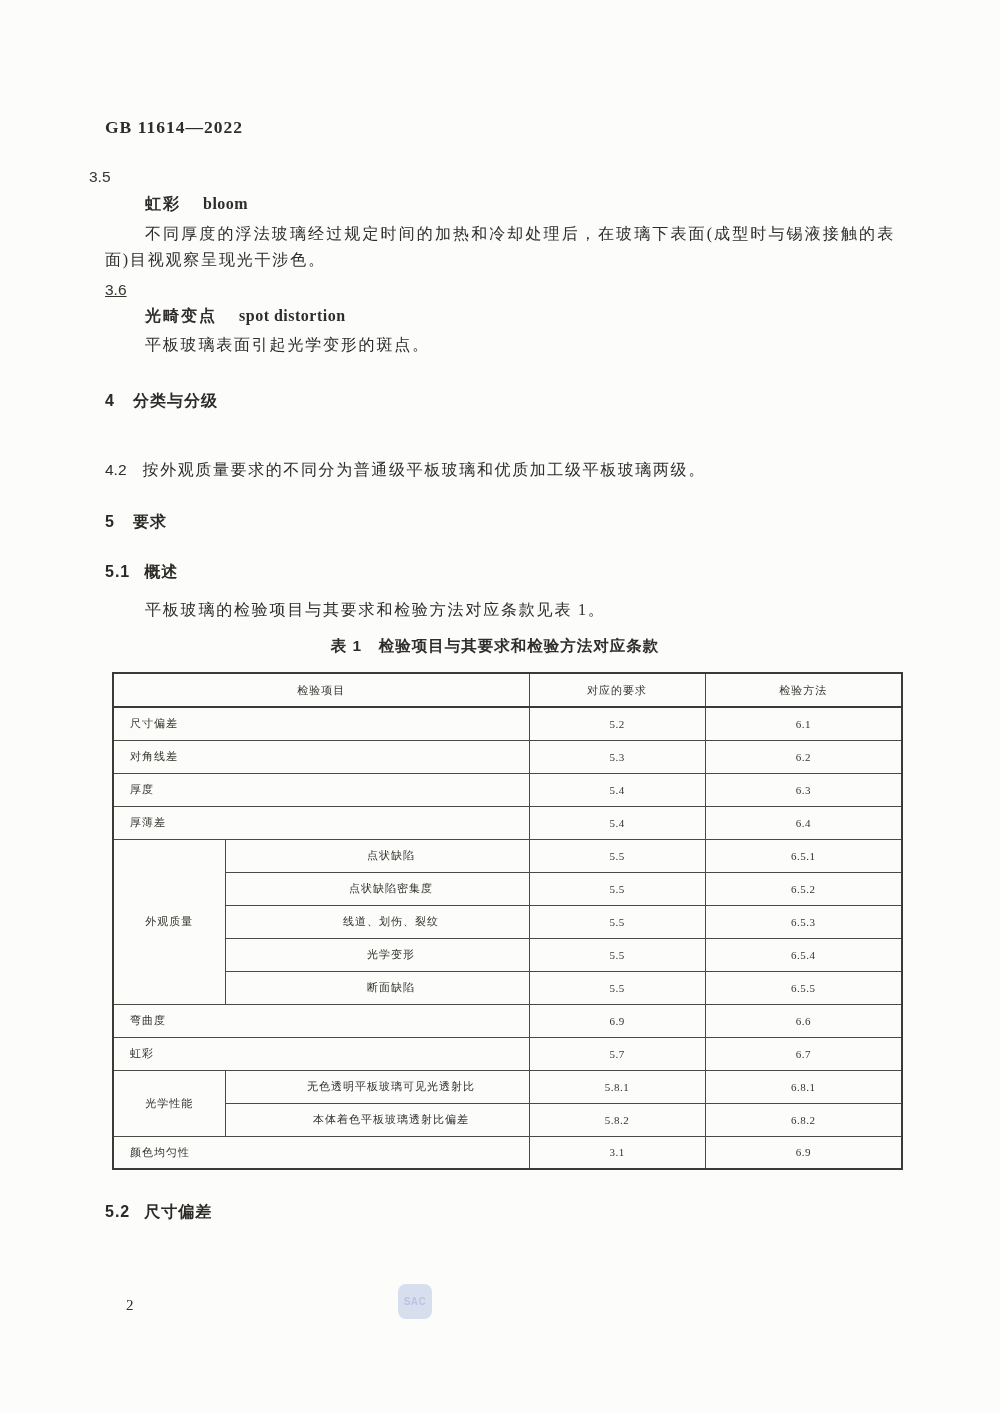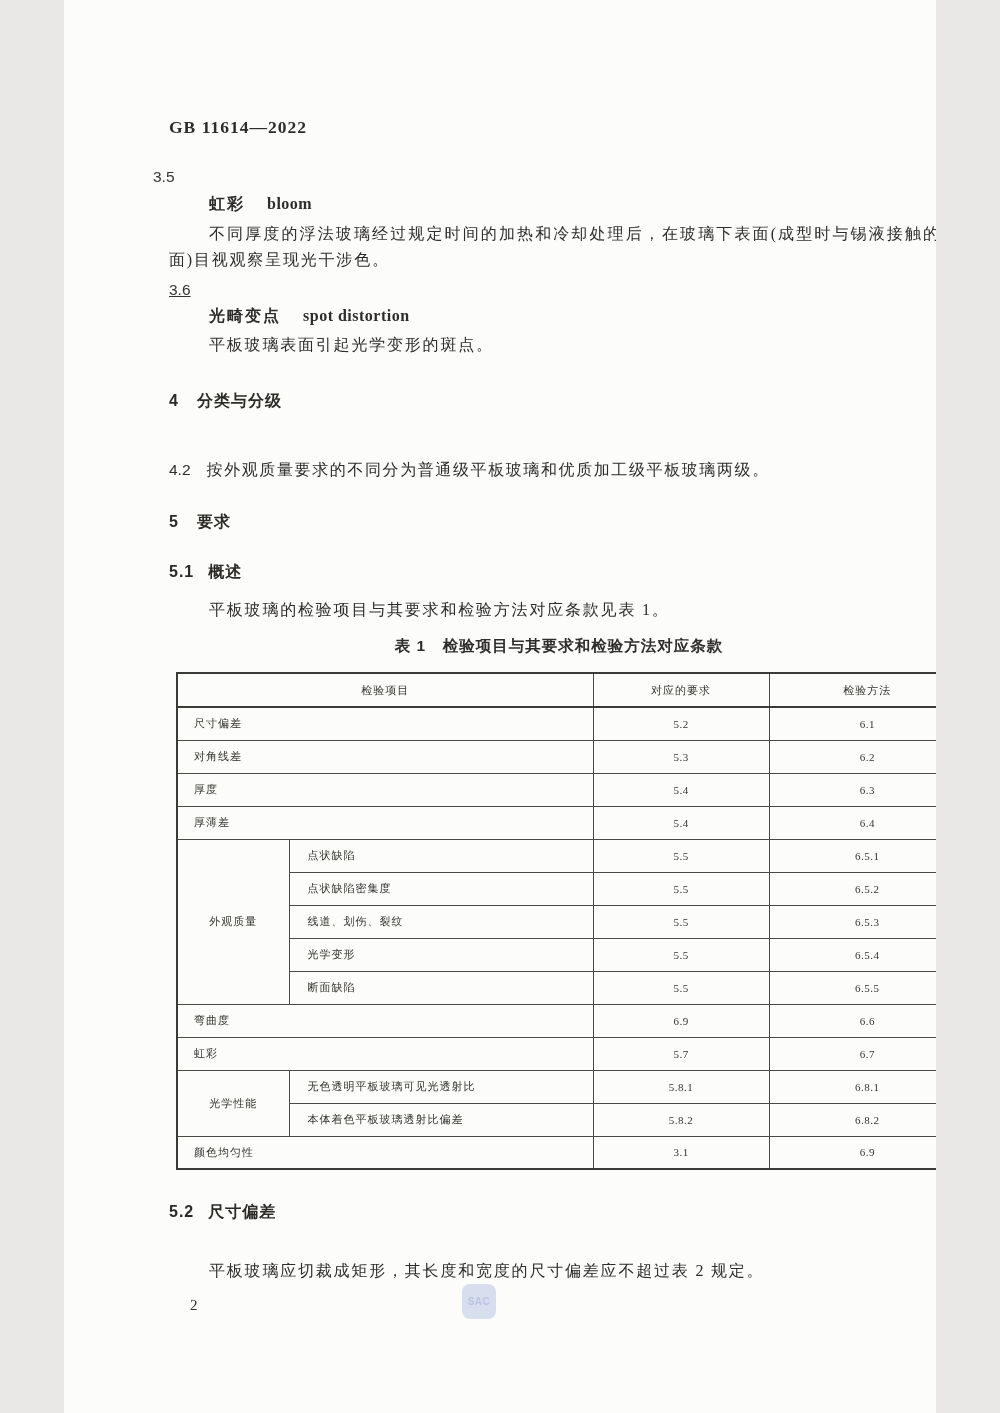--- a/index.html
+++ b/index.html
@@ -1,19 +1,19 @@
 <!DOCTYPE html>
 <html><head>
 <meta charset="utf-8">
 <style>
   * { margin: 0; padding: 0; box-sizing: border-box; }
   html, body { background: #e9e8e6; }
   .page {
     position: relative;
-    width: 872px;
+    width: 1000px;
     height: 1413px;
     margin: 0 auto;
     background: #fcfcfb;
     color: #2e2d2b;
     font-family: "Liberation Serif", "DejaVu Serif", serif;
     font-size: 16px;
     overflow: hidden;
   }
   .abs { position: absolute; }
   .num {
@@ -68,21 +68,21 @@
   table.t1 td, table.t1 th {
     border: 1px solid #4a4944;
     height: 33px;
     font-weight: normal;
     vertical-align: middle;
     padding: 0 6px;
   }
   table.t1 { border: 2px solid #3b3a36; }
   table.t1 tr.hdr th { height: 34px; text-align: center; border-bottom: 2px solid #3b3a36; }
   table.t1 td.item-full { text-align: left; padding-left: 16px; }
-  table.t1 td.item-sub { text-align: left; padding-left: 18px; }
+  table.t1 td.item-sub { text-align: center; padding-left: 34px; }
   table.t1 td.group { text-align: center; }
   table.t1 td.c { text-align: center; letter-spacing: 0.5px; }
   .footer-num {
     left: 126px; top: 1297px;
     font-size: 15px; letter-spacing: 0;
   }
   .watermark {
     left: 398px; top: 1284px;
     width: 34px; height: 35px;
     background: #d7deee;
@@ -213,18 +213,17 @@
       <td colspan="2" class="item-full">颜色均匀性</td>
       <td class="c">3.1</td>
       <td class="c">6.9</td>
     </tr>
   </tbody>
     </table>
 
   <div class="abs heading" style="left:105px; top:1202px;">
     <span class="hnum" style="margin-right:14px;">5.2</span><span>尺寸偏差</span>
   </div>
-  <div class="abs body-par" style="top:1258px;">平板玻璃应切裁成矩形，其长度和宽度的尺寸偏差应不超过表 2 规定。</div>
 
   <div class="abs footer-num">2</div>
   <div class="abs watermark">SAC</div>
 
 </div>
 
 </body></html>

